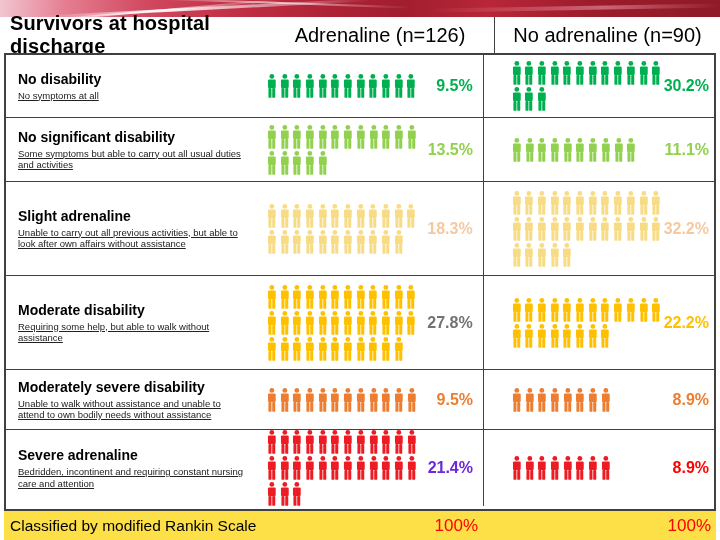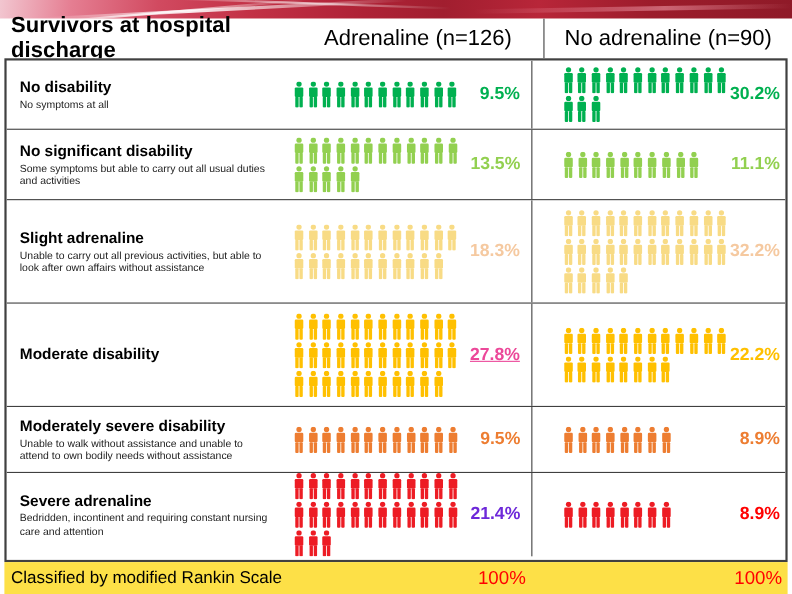--- a/index.html
+++ b/index.html
@@ -32,21 +32,21 @@
   .row:first-child{border-top:none;}
   .row:nth-child(1){height:62px;}
   .row:nth-child(2){height:63px;}
   .row:nth-child(3){height:93px;}
   .row:nth-child(4){height:93px;}
   .row:nth-child(5){height:59px;}
   .row:nth-child(6){flex:1;}
 
   .c-desc{width:252px;padding:0 10px 0 12px;display:flex;flex-direction:column;justify-content:center;box-sizing:border-box;}
   .r-title{font-size:14px;font-weight:bold;color:#000;margin-bottom:3px;}
-  .r-desc{font-size:9.5px;line-height:11.5px;color:#222;}
+  .r-desc{font-size:9.5px;line-height:11.5px;color:#222;text-decoration:underline;}
 
   .c-adr{width:226px;border-right:1.5px solid #404040;display:flex;align-items:center;padding-left:8px;box-sizing:border-box;}
   .c-noadr{flex:1;display:flex;align-items:center;padding-left:27px;box-sizing:border-box;}
   .icons{width:153px;display:flex;flex-wrap:wrap;column-gap:1px;row-gap:2px;align-content:center;flex-shrink:0;}
   .icons svg{display:block;}
   .pct{flex:1;text-align:right;font-size:16px;font-weight:bold;}
   .c-adr .pct{padding-right:10px;}
   .c-noadr .pct{padding-right:5px;}
 
   
@@ -754,20 +754,21 @@
               <rect x="4.6" y="30.2" width="6.6" height="21.4" rx="2" fill="#F8DB85"></rect>
               <rect x="12.8" y="30.2" width="6.6" height="21.4" rx="2" fill="#F8DB85"></rect>
             </svg>
           </div>
           <div class="pct" style="color: rgb(245, 201, 160);">32.2%</div>
         </div>
       </div>
       <div class="row">
         <div class="c-desc">
           <div class="r-title">Moderate disability</div>
+          <div class="r-desc">Requiring some help, but able to walk without assistance</div>
         </div>
         <div class="c-adr">
           <div class="icons">
             <svg viewBox="0 0 24 52" width="11.7" height="24">
               <circle cx="12" cy="5.3" r="5.2" fill="#FFC000"></circle>
               <rect x="3.6" y="11.8" width="16.8" height="18.8" rx="2.4" fill="#FFC000"></rect>
               <rect x="4.6" y="30.2" width="6.6" height="21.4" rx="2" fill="#FFC000"></rect>
               <rect x="12.8" y="30.2" width="6.6" height="21.4" rx="2" fill="#FFC000"></rect>
             </svg>
             <svg viewBox="0 0 24 52" width="11.7" height="24">
@@ -968,21 +969,21 @@
               <rect x="4.6" y="30.2" width="6.6" height="21.4" rx="2" fill="#FFC000"></rect>
               <rect x="12.8" y="30.2" width="6.6" height="21.4" rx="2" fill="#FFC000"></rect>
             </svg>
             <svg viewBox="0 0 24 52" width="11.7" height="24">
               <circle cx="12" cy="5.3" r="5.2" fill="#FFC000"></circle>
               <rect x="3.6" y="11.8" width="16.8" height="18.8" rx="2.4" fill="#FFC000"></rect>
               <rect x="4.6" y="30.2" width="6.6" height="21.4" rx="2" fill="#FFC000"></rect>
               <rect x="12.8" y="30.2" width="6.6" height="21.4" rx="2" fill="#FFC000"></rect>
             </svg>
           </div>
-          <div class="pct" style="color: #ec4899; text-decoration: underline;">27.8%</div>
+          <div class="pct" style="color: #737373;">27.8%</div>
         </div>
         <div class="c-noadr">
           <div class="icons">
             <svg viewBox="0 0 24 52" width="11.7" height="24">
               <circle cx="12" cy="5.3" r="5.2" fill="#FFC000"></circle>
               <rect x="3.6" y="11.8" width="16.8" height="18.8" rx="2.4" fill="#FFC000"></rect>
               <rect x="4.6" y="30.2" width="6.6" height="21.4" rx="2" fill="#FFC000"></rect>
               <rect x="12.8" y="30.2" width="6.6" height="21.4" rx="2" fill="#FFC000"></rect>
             </svg>
             <svg viewBox="0 0 24 52" width="11.7" height="24">

